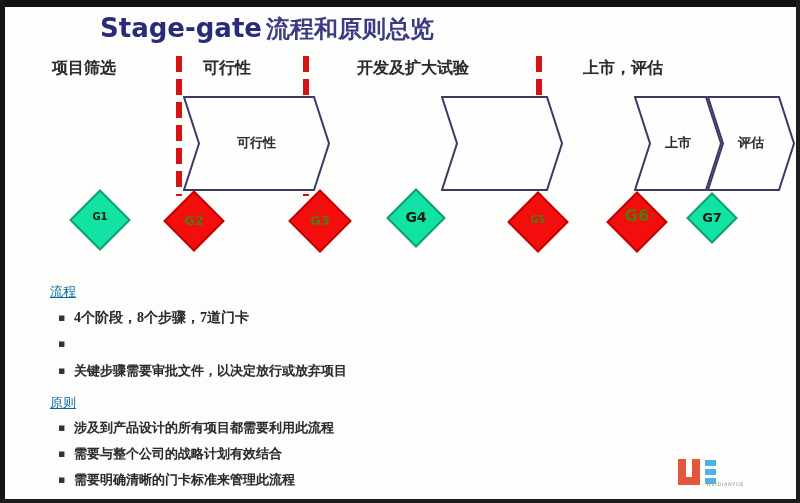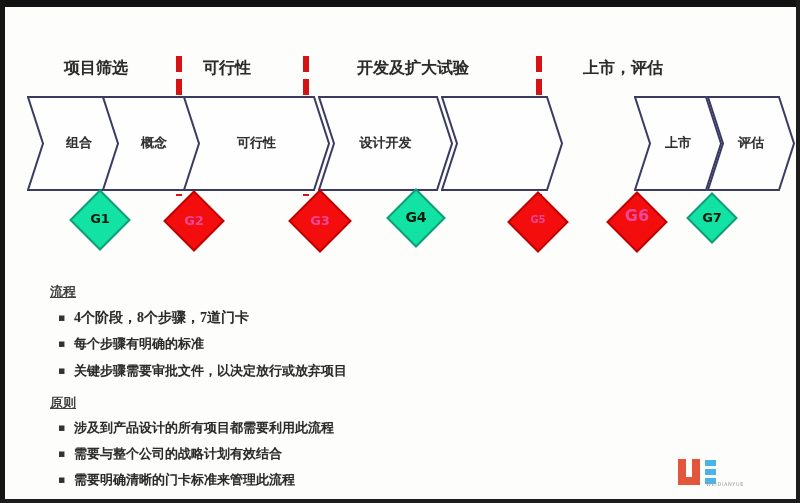--- a/index.html
+++ b/index.html
@@ -122,28 +122,28 @@
   }
   .gate svg { display: block; }
   .gate-label {
     position: absolute;
     left: 0; right: 0;
     text-align: center;
     font-weight: bold;
     color: #0f1a0f;
     pointer-events: none;
   }
-  .gate.red .gate-label { color: #ec4899; }
+  .gate.red .gate-label { color: #4d7c0f; }
 
   
   .sec-head {
     position: absolute;
     font-size: 13px;
-    font-weight: bold;
-    color: #404040;
+    font-weight: normal;
+    color: #0369a1;
     text-decoration: underline;
     white-space: nowrap;
   }
   .bullet-row {
     position: absolute;
     display: flex;
     align-items: flex-start;
     white-space: nowrap;
   }
   .bullet-mark {
@@ -186,56 +186,39 @@
 <body>
 
 <div id="slide">
 
   <div class="inner-bg"></div>
   <div class="frame-top"></div>
   <div class="frame-left"></div>
   <div class="frame-right"></div>
   <div class="frame-bottom"></div>
 
+  <div id="title"><span>Stage-gate</span><span class="cjk">流程和原则总览</span></div>
 
   <div id="phase-labels">
-      <div class="phase-label" style="left: 64px; top: 58px;">项目筛选</div>
+      <div class="phase-label" style="left: 52px; top: 58px;">项目筛选</div>
       <div class="phase-label" style="left: 203px; top: 58px;">可行性</div>
       <div class="phase-label" style="left: 357px; top: 58px;">开发及扩大试验</div>
       <div class="phase-label" style="left: 583px; top: 58px;">上市，评估</div>
     </div>
   <div id="separators">
       <div class="sep" style="left: 176px; top: 56px; height: 140px;"></div>
       <div class="sep" style="left: 303px; top: 56px; height: 140px;"></div>
       <div class="sep" style="left: 536px; top: 56px; height: 140px;"></div>
     </div>
   <div id="chev-row">
-      <div class="chev" style="left: 27px; width: 104px;">
-        <svg width="104" height="95" viewBox="0 0 104 95">
-          <polygon points="1,1 88,1 103,47.5 88,94 1,94 16,47.5" fill="#fefefe" stroke="#3a3a63" stroke-width="2"></polygon>
-        </svg>
-        <div class="chev-label">组合</div>
-      </div>
-      <div class="chev" style="left: 102px; width: 104px;">
-        <svg width="104" height="95" viewBox="0 0 104 95">
-          <polygon points="1,1 88,1 103,47.5 88,94 1,94 16,47.5" fill="#fefefe" stroke="#3a3a63" stroke-width="2"></polygon>
-        </svg>
-        <div class="chev-label">概念</div>
-      </div>
       <div class="chev" style="left: 183px; width: 147px;">
         <svg width="147" height="95" viewBox="0 0 147 95">
           <polygon points="1,1 131,1 146,47.5 131,94 1,94 16,47.5" fill="#fefefe" stroke="#3a3a63" stroke-width="2"></polygon>
         </svg>
         <div class="chev-label">可行性</div>
-      </div>
-      <div class="chev" style="left: 318px; width: 135px;">
-        <svg width="135" height="95" viewBox="0 0 135 95">
-          <polygon points="1,1 119,1 134,47.5 119,94 1,94 16,47.5" fill="#fefefe" stroke="#3a3a63" stroke-width="2"></polygon>
-        </svg>
-        <div class="chev-label">设计开发</div>
       </div>
       <div class="chev" style="left: 441px; width: 122px;">
         <svg width="122" height="95" viewBox="0 0 122 95">
           <polygon points="1,1 106,1 121,47.5 106,94 1,94 16,47.5" fill="#fefefe" stroke="#3a3a63" stroke-width="2"></polygon>
         </svg>
       </div>
       <div class="chev" style="left: 707px; width: 88px;">
         <svg width="88" height="95" viewBox="0 0 88 95">
           <polygon points="1,1 72,1 87,47.5 72,94 1,94 16,47.5" fill="#fefefe" stroke="#3a3a63" stroke-width="2"></polygon>
         </svg>
@@ -246,21 +229,21 @@
           <polygon points="1,1 72,1 87,47.5 72,94 1,94 16,47.5" fill="#fefefe" stroke="#3a3a63" stroke-width="2"></polygon>
         </svg>
         <div class="chev-label">上市</div>
       </div>
     </div>
   <div id="gate-row">
       <div class="gate green" style="left: 69px; top: 189px; width: 62px; height: 62px;">
         <svg width="62" height="62" viewBox="0 0 62 62">
           <polygon points="31,1.5 60.5,31 31,60.5 1.5,31" fill="#12e3a4" stroke="#0e9e74" stroke-width="2"></polygon>
         </svg>
-        <div class="gate-label" style="top: 22.32px; font-size: 13px;">G1</div>
+        <div class="gate-label" style="top: 22.32px; font-size: 10px;">G1</div>
       </div>
       <div class="gate red" style="left: 163px; top: 190px; width: 62px; height: 62px;">
         <svg width="62" height="62" viewBox="0 0 62 62">
           <polygon points="31,1.5 60.5,31 31,60.5 1.5,31" fill="#f40d0d" stroke="#c00000" stroke-width="2"></polygon>
         </svg>
         <div class="gate-label" style="top: 22.94px; font-size: 13px;">G2</div>
       </div>
       <div class="gate red" style="left: 288px; top: 189px; width: 64px; height: 64px;">
         <svg width="64" height="64" viewBox="0 0 64 64">
           <polygon points="32,1.5 62.5,32 32,62.5 1.5,32" fill="#f40d0d" stroke="#c00000" stroke-width="2"></polygon>
@@ -293,21 +276,20 @@
       </div>
     </div>
   <div id="text-block">
       <div class="sec-head" style="left: 50px; top: 283px;">流程</div>
       <div class="bullet-row big" style="left: 58px; top: 311px;">
         <span class="bullet-mark">▪</span>
         <span class="bullet-text">4个阶段，8个步骤，7道门卡</span>
       </div>
       <div class="bullet-row" style="left: 58px; top: 337px;">
         <span class="bullet-mark">▪</span>
-        <span class="bullet-text">每个步骤有明确的标准</span>
       </div>
       <div class="bullet-row" style="left: 58px; top: 364px;">
         <span class="bullet-mark">▪</span>
         <span class="bullet-text">关键步骤需要审批文件，以决定放行或放弃项目</span>
       </div>
       <div class="sec-head" style="left: 50px; top: 394px;">原则</div>
       <div class="bullet-row" style="left: 58px; top: 421px;">
         <span class="bullet-mark">▪</span>
         <span class="bullet-text">涉及到产品设计的所有项目都需要利用此流程</span>
       </div>

